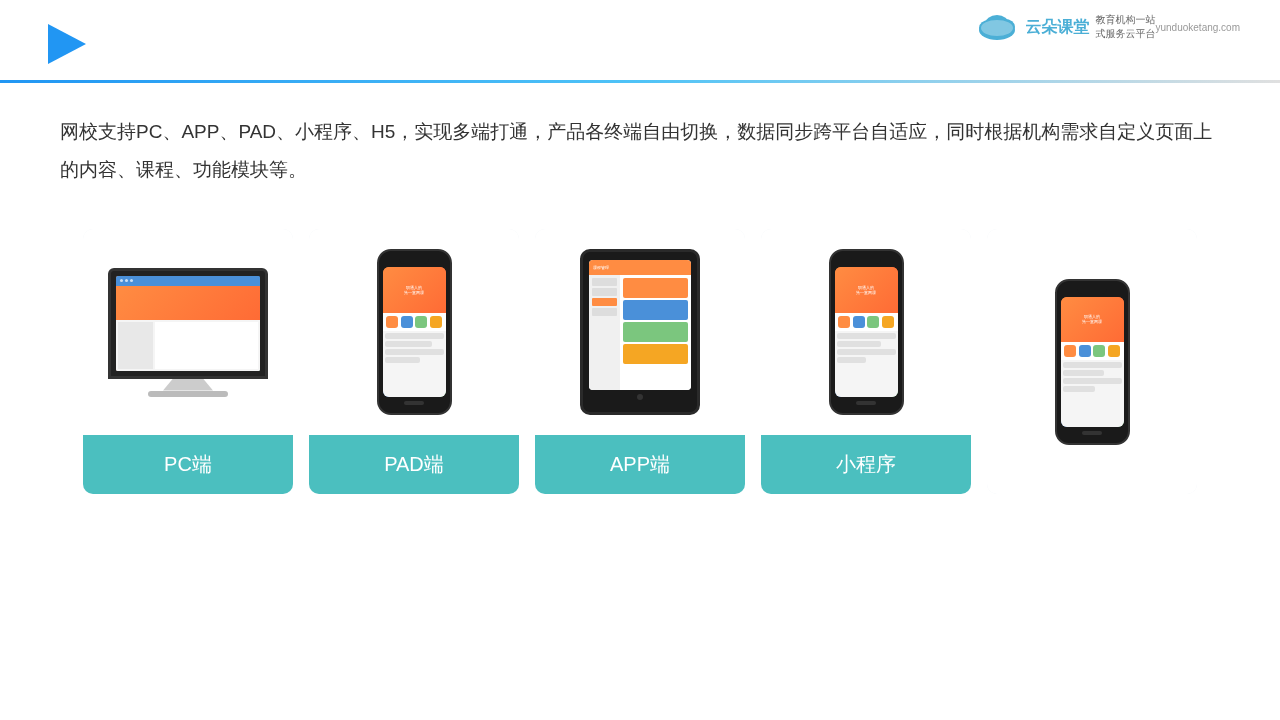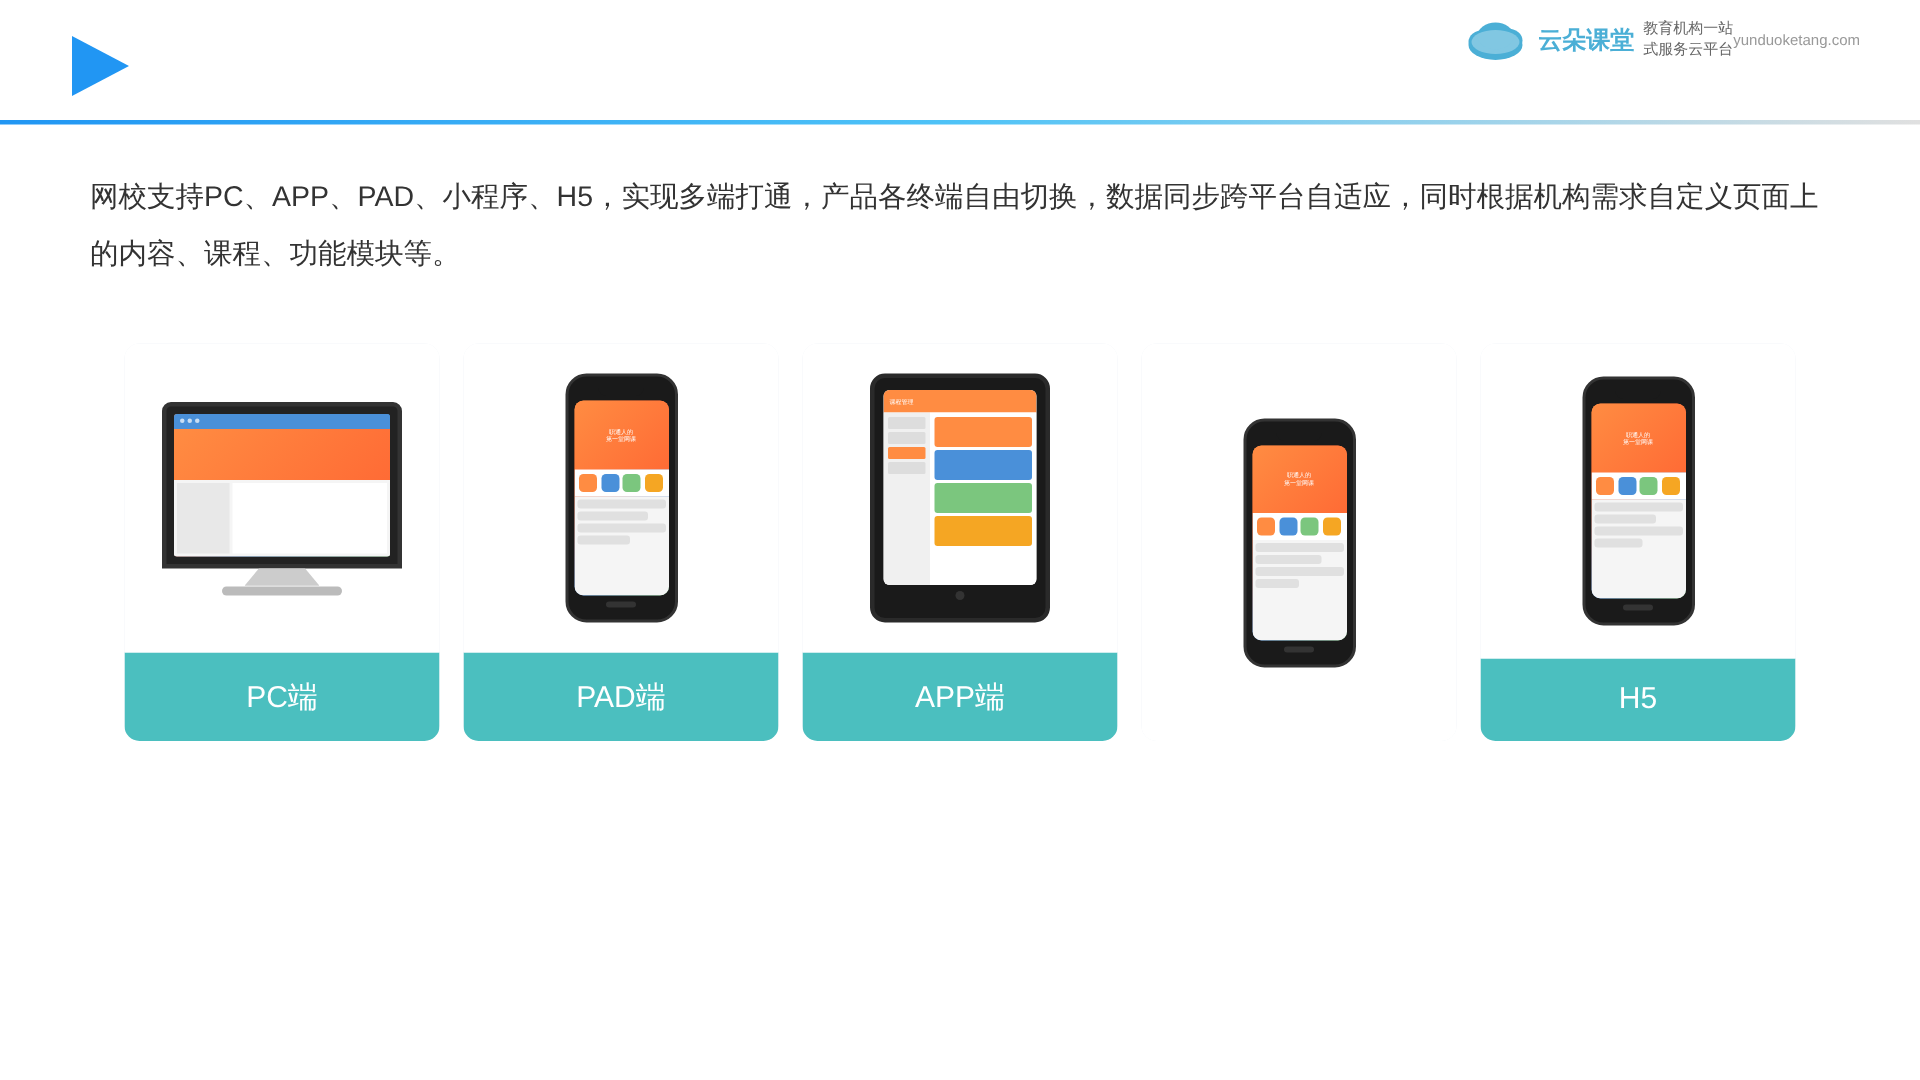--- a/index.html
+++ b/index.html
@@ -473,20 +473,21 @@
               <div class="phone-list-item"></div>
               <div class="phone-list-item" style="width:75%"></div>
               <div class="phone-list-item"></div>
               <div class="phone-list-item" style="width:50%"></div>
             </div>
           </div>
         </div>
         <div class="phone-home-button"></div>
       </div>
     </div>
+    <div class="card-label card-label-teal">小程序</div>
   </div>
 
   <div class="card">
     <div class="card-image-area card-image-area-white">
       <div class="phone-mockup">
         <div class="phone-notch"></div>
         <div class="phone-screen">
           <div class="phone-screen-inner">
             <div class="phone-banner" style="background: linear-gradient(135deg, #FF8C42, #FF6B35)">
               <div class="phone-banner-text">职通人的<br>第一堂网课</div>
@@ -501,16 +502,15 @@
               <div class="phone-list-item"></div>
               <div class="phone-list-item" style="width:70%"></div>
               <div class="phone-list-item"></div>
               <div class="phone-list-item" style="width:55%"></div>
             </div>
           </div>
         </div>
         <div class="phone-home-button"></div>
       </div>
     </div>
-    <div class="card-label card-label-teal">H5</div>
   </div>
 
 </div>
 
 </body></html>

